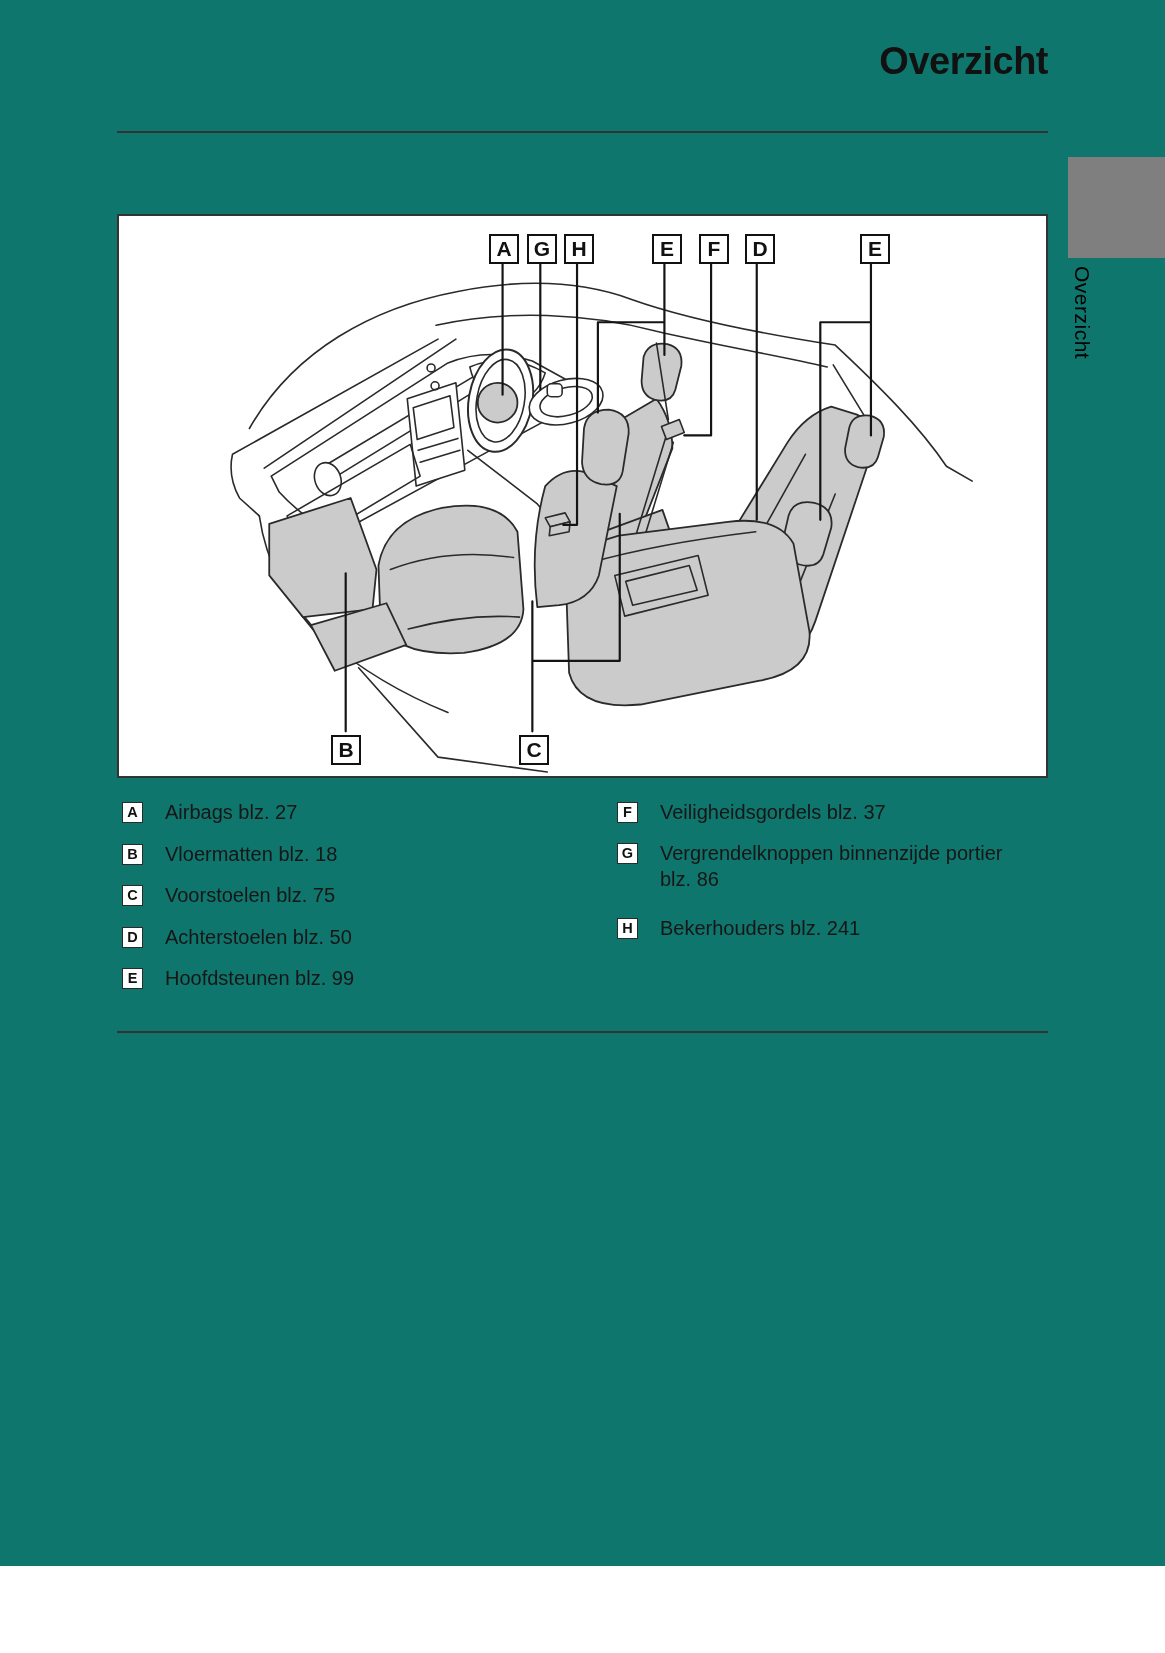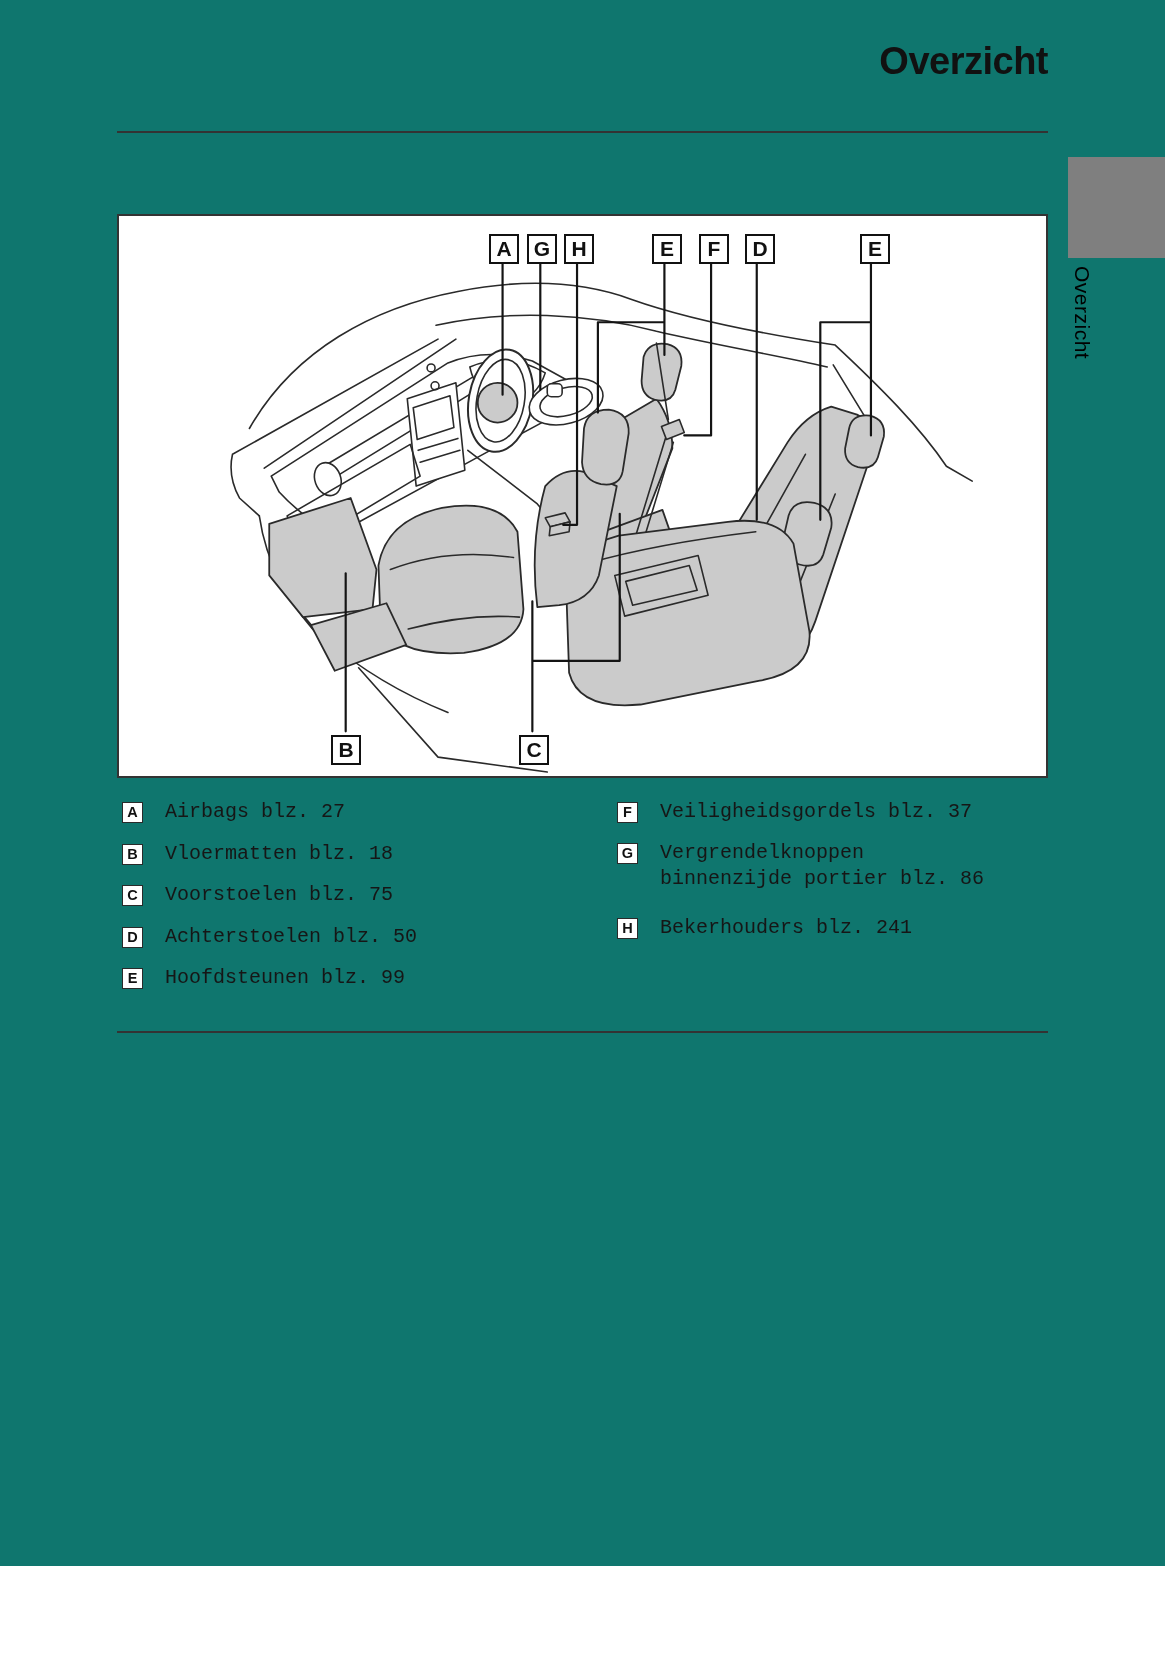--- a/index.html
+++ b/index.html
@@ -104,21 +104,20 @@
     font-weight:bold;
     text-align:center;
     line-height:18px;
     color:#111;
   }
   .legend-text{
     font-size:20px;
     line-height:26px;
     margin-top:-3px;
     color:#161616;
-    font-family:Liberation Mono, monospace;
   }
   .legend-text.narrow{width:345px;}
   .page-number{
     position:absolute;
     right:117px;
     top:1673px;
     font-size:21px;
     font-weight:bold;
     color:#111;
     text-decoration:underline;

